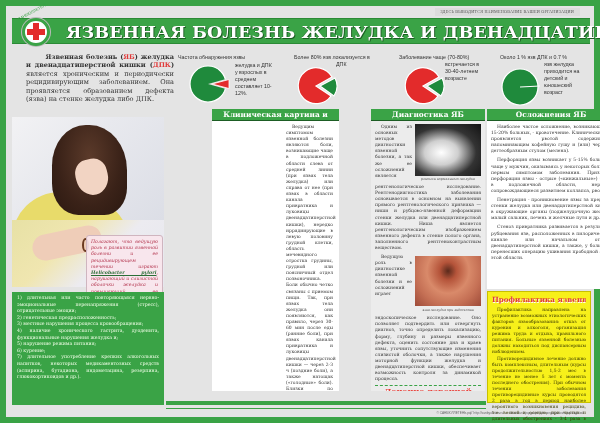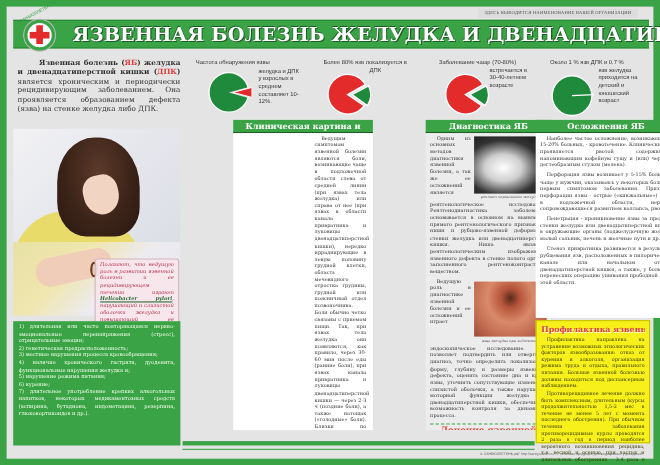--- a/index.html
+++ b/index.html
@@ -7,21 +7,21 @@
   body { background: #3aa346; font-family: "DejaVu Serif", serif; position: relative; }
   .poster { position: absolute; left: 6px; top: 6px; width: 588px; height: 411px; background: #e4e4e4; }
   .org-bar { position: absolute; right: 14px; top: 2px; height: 8px; font-size: 4.2px; color: #555; font-family: "Liberation Serif", serif; letter-spacing: 0.2px; background: #dcdcdc; padding: 1px 6px; }
   .title-bar { position: absolute; left: 6px; top: 12px; width: 578px; height: 26px; background: #3aa346; border-top: 1px solid #2b8a36; border-bottom: 1px solid #2b8a36; }
   .title-text { position: absolute; left: 54px; top: 3px; color: #fff; font-family: "DejaVu Serif", serif; font-weight: bold; font-size: 17.5px; letter-spacing: 0.1px; text-shadow: 1px 1px 0 #1d5d24, -0.5px -0.5px 0 #1d5d24; white-space: nowrap; }
   .logo { position: absolute; left: 8px; top: 4px; width: 40px; height: 40px; }
   .logo-ring { position:absolute; left:8px; top:8px; width:28px; height:28px; border-radius:50%; background:#fff; border:3px solid #3aa346; box-shadow:0 0 0 1px #bbb; }
   .logo-cross-v { position:absolute; left:19px; top:13px; width:6px; height:17px; background:#e32b2b; }
   .logo-cross-h { position:absolute; left:13px; top:19px; width:18px; height:6px; background:#e32b2b; }
   .logo-arc { position:absolute; left:2px; top:-1px; font-size:4px; color:#3aa346; font-family:"Liberation Sans",sans-serif; transform: rotate(-28deg); }
-  .intro { position: absolute; left: 10px; top: 47px; width: 148px; font-size: 6.6px; line-height: 8.4px; text-align: justify; color: #333; font-family: "DejaVu Serif", serif; }
+  .intro { position: absolute; left: 20px; top: 47px; width: 148px; font-size: 6.6px; line-height: 8.4px; text-align: justify; color: #333; font-family: "DejaVu Serif", serif; }
   .intro b { color: #333; }
   .intro .red { color: #e03a3a; font-weight: bold; }
   .stat { position: absolute; font-family: "Liberation Sans", sans-serif; font-size: 5.3px; line-height: 7px; color: #333; }
   .stat .cap { position: absolute; white-space: nowrap; }
   .stat .side { position: absolute; }
   .pie { position: absolute; }
   .photo { position: absolute; left: 6px; top: 111px; width: 152px; height: 103px; overflow: hidden;
     background: linear-gradient(135deg, #f2f2f4 0%, #e8e9ee 40%, #dcdee6 100%); }
   .photo .hair { position:absolute; left:40px; top:8px; width:75px; height:90px; border-radius:45% 50% 30% 35%; background: radial-gradient(ellipse at 50% 35%, #5b3a2a 0%, #3a2218 60%, #2a1810 100%); }
   .photo .face { position:absolute; left:64px; top:42px; width:32px; height:36px; border-radius: 40% 40% 50% 50%; background:#f2d4c3; transform: rotate(-14deg); }
@@ -140,21 +140,21 @@
 
   <div class="col" style="left:160px; width:173px;padding-left:46px;">
     <div class="col-head">Клиническая картина и течение</div>
     <div class="col-body" style="height:270px; overflow:hidden; padding-left:74px; padding-right:6px;">
       <p>Ведущим симптомом язвенной болезни являются боли, возникающие чаще в подложечной области слева от средней линии (при язвах тела желудка) или справа от нее (при язвах в области канала привратника и луковицы двенадцатиперстной кишки), нередко иррадиирующие в левую половину грудной клетки, область мечевидного отростка грудины, грудной или поясничный отдел позвоночника. Боли обычно четко связаны с приемом пищи. Так, при язвах тела желудка они появляются, как правило, через 30-60 мин после еды (ранние боли), при язвах канала привратника и луковицы двенадцатиперстной кишки — через 2-3 ч (поздние боли), а также натощак («голодные» боли). Близки по механизму возникновения к «голодным» болям ночные боли (возникают обычно в период с 11 ч вечера до 3 ч утра), которые наблюдаются чаще при локализации язвы в двенадцатиперстной кишке. Боли купируются обычно антацидными, спазмолитическими средствами, при действии тепла, «голодные» боли прекращаются также после приема пищи, особенно молочной.</p>
       <p>Типичным симптомом язвенной болезни является рвота кислым желудочным содержимым, возникающая на высоте болей и приносящая облегчение, в связи с чем больные иногда вызывают ее искусственно. Нередко отмечаются и другие диспепсические расстройства (изжога, тошнота, отрыжка, запоры). Несмотря на хороший, а иногда даже повышенный аппетит, может отмечаться похудание в связи с тем, что больные часто ограничивают себя в еде, опасаясь возникновения или усиления болей. С другой стороны, нередко встречается бессимптомные формы язвенной болезни; у таких больных заболевание обнаруживается случайно либо его первым клиническим проявлением бывает осложнение, что особенно характерно для лиц молодого и пожилого возраста.</p>
       <p class="it">Язвенная болезнь обычно протекает с чередованием обострений и ремиссий. Обострения нередко носят сезонный характер, возникая преимущественно весной и осенью, продолжительностью их от 3-4 до 6-8 нед и более. Ремиссии могут длиться от нескольких месяцев до нескольких лет.</p>
     </div>
   </div>
 
-  <div class="col" style="left:365px; width:114px;margin-left:16px;">
+  <div class="col" style="left:365px; width:114px;">
     <div class="col-head">Диагностика ЯБ</div>
     <div class="col-body diag-body" style="height:270px; overflow:hidden;">
       <div class="xray"></div>
       <div class="xray-cap">рентген нормального желудка</div>
       <p>Одним из основных методов диагностики язвенной болезни, а так же ее осложнений является рентгенологическое исследование. Рентгенодиагностика заболевания основывается в основном на выявлении прямого рентгенологического признака — ниши и рубцово-язвенной деформации стенки желудка или двенадцатиперстной кишки. Ниша является рентгенологическим изображением язвенного дефекта в стенке полого органа, заполненного рентгеноконтрастным веществом.</p>
       <div class="endo"></div>
       <div class="endo-cap">язва желудка при эндоскопии</div>
       <p>Ведущую роль в диагностике язвенной болезни и ее осложнений играет эндоскопическое исследование. Оно позволяет подтвердить или отвергнуть диагноз, точно определить локализацию, форму, глубину и размеры язвенного дефекта, оценить состояние дна и краев язвы, уточнить сопутствующие изменения слизистой оболочки, а также нарушения моторной функции желудка и двенадцатиперстной кишки, обеспечивает возможность контроля за динамикой процесса.</p>
       <div class="treat-head">Лечение язвенной болезни</div>
 

